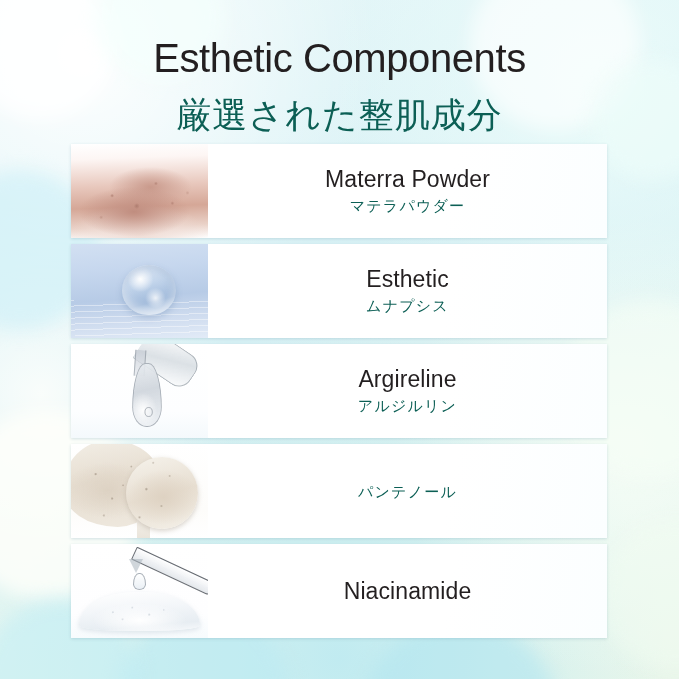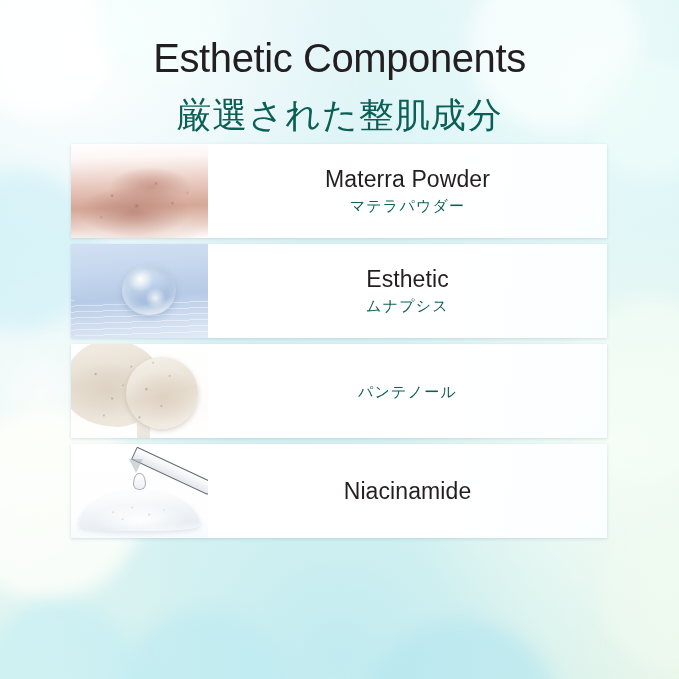--- a/index.html
+++ b/index.html
@@ -357,20 +357,33 @@
           <div class="ripple"></div>
           <div class="drop"></div>
         </div>
       </div>
       <div class="label">
         <div class="name-en">Esthetic</div>
         <div class="name-jp">ムナプシス</div>
       </div>
     </div>
 
+    <div class="row">
+      <div class="thumb">
+        <div class="art-serum">
+          <div class="pip"></div>
+          <div class="neck"></div>
+          <div class="tear"></div>
+        </div>
+      </div>
+      <div class="label">
+        <div class="name-en">Argireline</div>
+        <div class="name-jp">アルジルリン</div>
+      </div>
+    </div>
 
     <div class="row">
       <div class="thumb">
         <div class="art-clay">
           <div class="heap"></div>
           <div class="handle"></div>
           <div class="scoop"></div>
           <div class="speck"></div>
         </div>
       </div>

